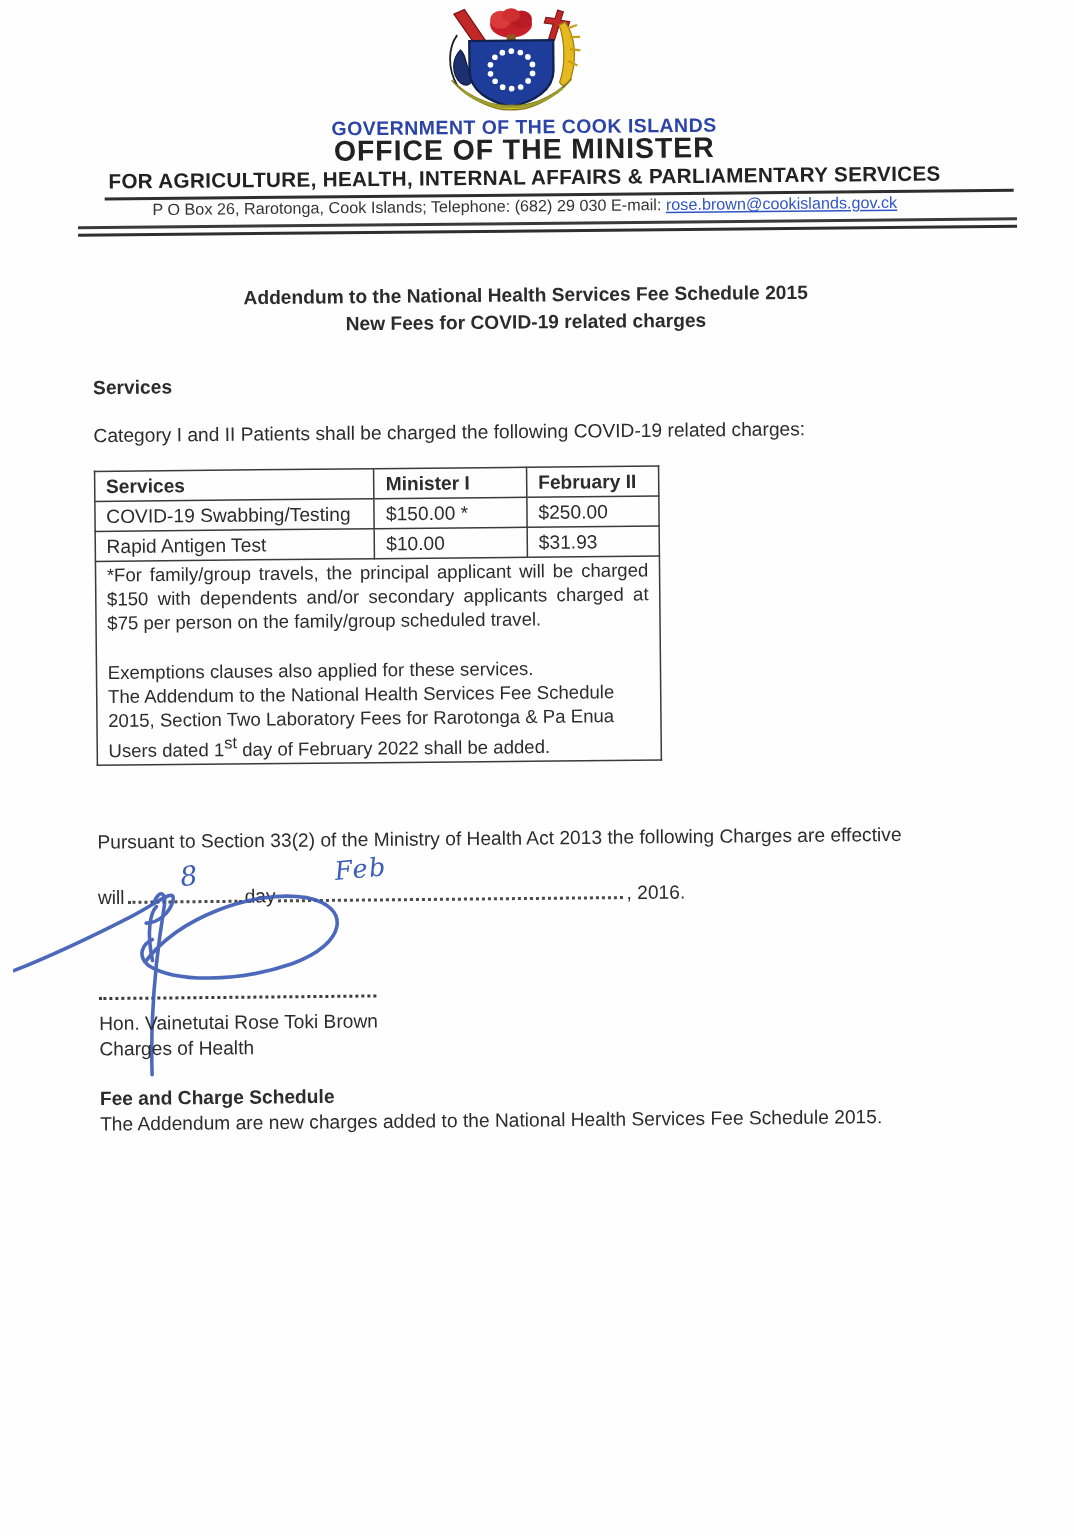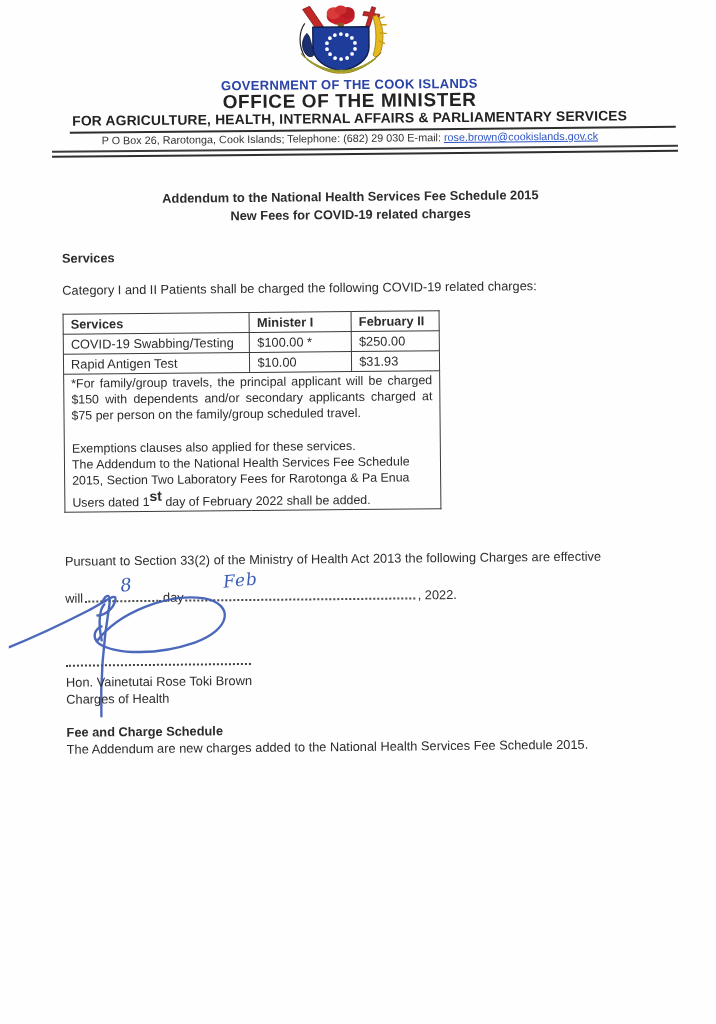--- a/index.html
+++ b/index.html
@@ -36,21 +36,21 @@
   .l2{width:230px;}
   .hw{position:absolute;font-family:"DejaVu Serif",serif;font-style:italic;color:#3b5cb8;}
   .hw8{left:118px;top:572px;font-size:18px;transform:rotate(-6deg);}
   .hwfeb{left:221px;top:569px;font-size:17px;transform:rotate(-5deg);letter-spacing:1px;}
   .sigsvg{left:6px;top:578px;width:262px;height:142px;}
   .sigdots{top:662px;left:63px;width:185px;border-bottom:2.5px dotted #3c3c3c;height:0;}
   .signame{top:672px;left:63px;font-size:12.8px;}
   .sigtitle{top:689px;left:63px;font-size:12.8px;}
   .feehead{top:722px;left:63px;font-size:12.8px;font-weight:bold;}
   .feetext{top:739px;left:63px;font-size:12.8px;white-space:nowrap;}
-  sup{font-size:14px;font-weight:bold;}
+  sup{font-size:11px;}
 </style>
 </head>
 <body>
 
 <div class="sheet">
   <div class="tilt">
 
     <svg class="abs" style="left:296px;top:3px;" width="96" height="76" viewBox="0 0 96 76">
 
       <path d="M10,6 L17,3 L31,24 L25,28 Z" fill="#c22828" stroke="#7c1414" stroke-width="0.8"></path>
@@ -116,42 +116,42 @@
       <thead>
         <tr>
           <th>Services</th>
           <th>Minister I</th>
           <th>February II</th>
         </tr>
       </thead>
       <tbody>
         <tr>
           <td>COVID-19 Swabbing/Testing</td>
-          <td>$100.00 *</td>
+          <td>$150.00 *</td>
           <td>$250.00</td>
         </tr>
         <tr>
           <td>Rapid Antigen Test</td>
           <td>$10.00</td>
           <td>$31.93</td>
         </tr>
         <tr>
           <td class="notecell" colspan="3">
             <p class="just">*For family/group travels, the principal applicant will be charged $150 with dependents and/or secondary applicants charged at $75 per person on the family/group scheduled travel.</p>
             <div class="notegap"></div>
             <div>Exemptions clauses also applied for these services.</div>
             <div><span>The Addendum to the National Health Services Fee Schedule 2015, Section Two Laboratory Fees for Rarotonga &amp; Pa Enua Users dated 1</span><sup>st</sup><span> day of February 2022 shall be added.</span></div>
           </td>
         </tr>
       </tbody>
     </table>
 
     <div class="abs pursuant">Pursuant to Section 33(2) of the Ministry of Health Act 2013 the following Charges are effective</div>
     <div class="abs fromline">
-      <span>will</span><span class="leader l1"></span><span>day</span><span class="leader l2"></span><span>, 2022.</span>
+      <span>will</span><span class="leader l1"></span><span>day</span><span class="leader l2"></span><span>, 2016.</span>
     </div>
     <span class="hw hw8">8</span>
     <span class="hw hwfeb">Feb</span>
 
     <div class="abs sigdots"></div>
     <svg class="abs sigsvg" viewBox="0 0 262 142">
       <g fill="none" stroke="#3d5cb5" stroke-width="2.4" stroke-linecap="round" opacity="0.92">
         <path d="M0,66 C26,56 56,42 80,30 C96,22 109,11 107,20 C105,29 96,35 89,35"></path>
         <path d="M94,22 C98,12 103,14 101,25 C97,48 91,90 92,136"></path>
         <path d="M93,60 C89,40 92,28 96,24"></path>

